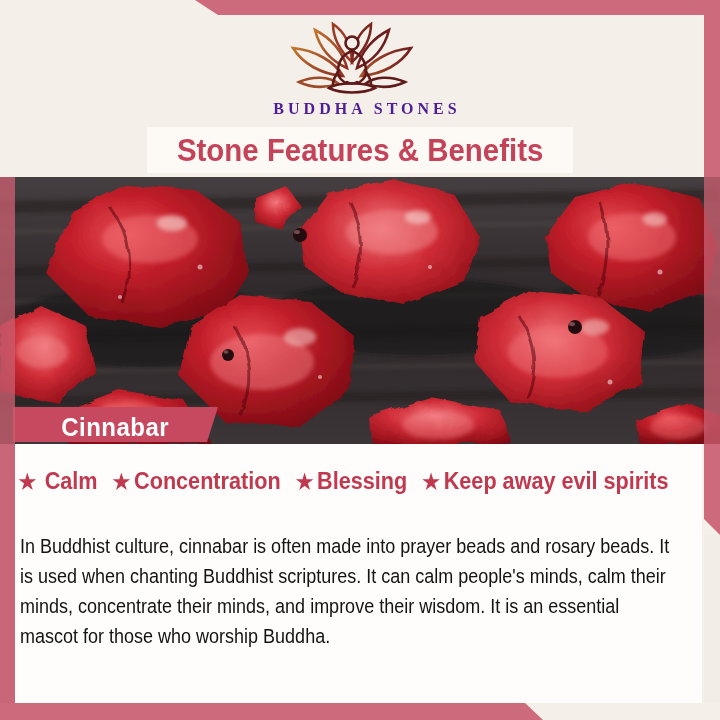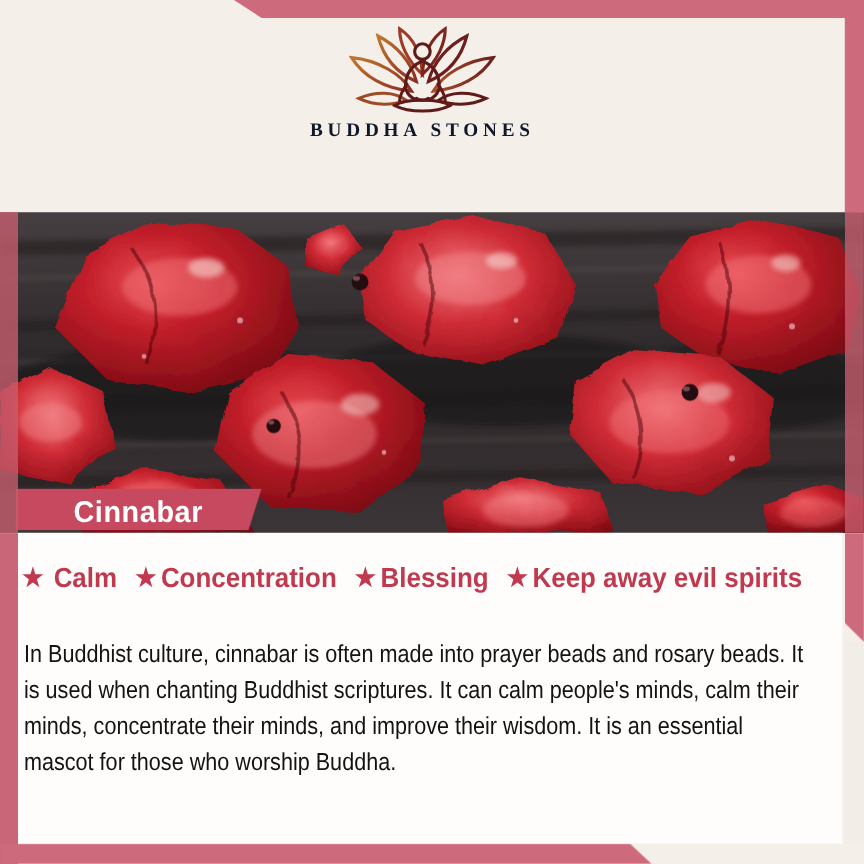--- a/index.html
+++ b/index.html
@@ -19,21 +19,21 @@
   .ribbon-left-photo{top:177px;left:0;width:15px;height:267px;background:rgba(201,95,112,.78);}
   .ribbon-left-bottom{top:444px;left:0;width:15px;height:276px;background:#c96779;}
   .ribbon-bottom{top:703px;left:0;width:543px;height:17px;
     clip-path:polygon(0 0,calc(100% - 18px) 0,100% 100%,0 100%);}
   .strip-right-cream{position:absolute;top:535px;right:0;width:16px;height:168px;background:#f3ede7;}
   
   .header{position:absolute;top:0;left:0;width:704px;height:177px;background:#f5efe9;}
   .logo{position:absolute;top:20px;left:50%;transform:translateX(-50%);}
   .brand{position:absolute;top:100px;left:0;width:100%;text-align:center;
     font-family:"Liberation Serif",serif;font-size:16px;font-weight:600;
-    letter-spacing:4px;color:#0f172a;}
+    letter-spacing:4px;color:#4c1d95;padding-left:15px;}
   .title-box{position:absolute;top:127px;left:147px;width:426px;height:46px;
     background:#fdfaf6;display:flex;align-items:center;justify-content:center;}
   .title-box span{font-size:32px;font-weight:bold;color:#c4germ4358;}
   .title-text{font-size:32px;font-weight:bold;color:#c44358;white-space:nowrap;
     transform:scaleX(.92);}
   
   .photo{position:absolute;top:177px;left:0;width:720px;height:267px;background:#332d2f;}
   .photo svg{display:block;}
   
   .stone-label{position:absolute;top:407px;left:13px;width:205px;height:35px;
@@ -88,20 +88,23 @@
           <path d="M65,31 C56,34 51,42 51,51 C51,58 56,62 60,63"></path>
           <path d="M65,31 C74,34 79,42 79,51 C79,58 74,62 70,63"></path>
           <path d="M52,50 C48,56 46,60 46,64"></path>
           <path d="M78,50 C82,56 84,60 84,64"></path>
           <path d="M42,68 C50,62 80,62 88,68 C76,74 54,74 42,68 Z"></path>
           <path d="M60,62 Q65,65 70,62"></path>
         </g>
       </svg>
     </div>
     <div class="brand">BUDDHA STONES</div>
+    <div class="title-box">
+      <span class="title-text">Stone Features &amp; Benefits</span>
+    </div>
   </div>
 
   <div class="photo">
     <svg width="720" height="267" viewBox="0 0 720 267">
       <defs>
         <linearGradient id="wood" x1="0" y1="0" x2="0" y2="1">
           <stop offset="0" stop-color="#463f41"></stop>
             <stop offset=".5" stop-color="#2b2628"></stop>
             <stop offset="1" stop-color="#3c3537"></stop>
         </linearGradient>

